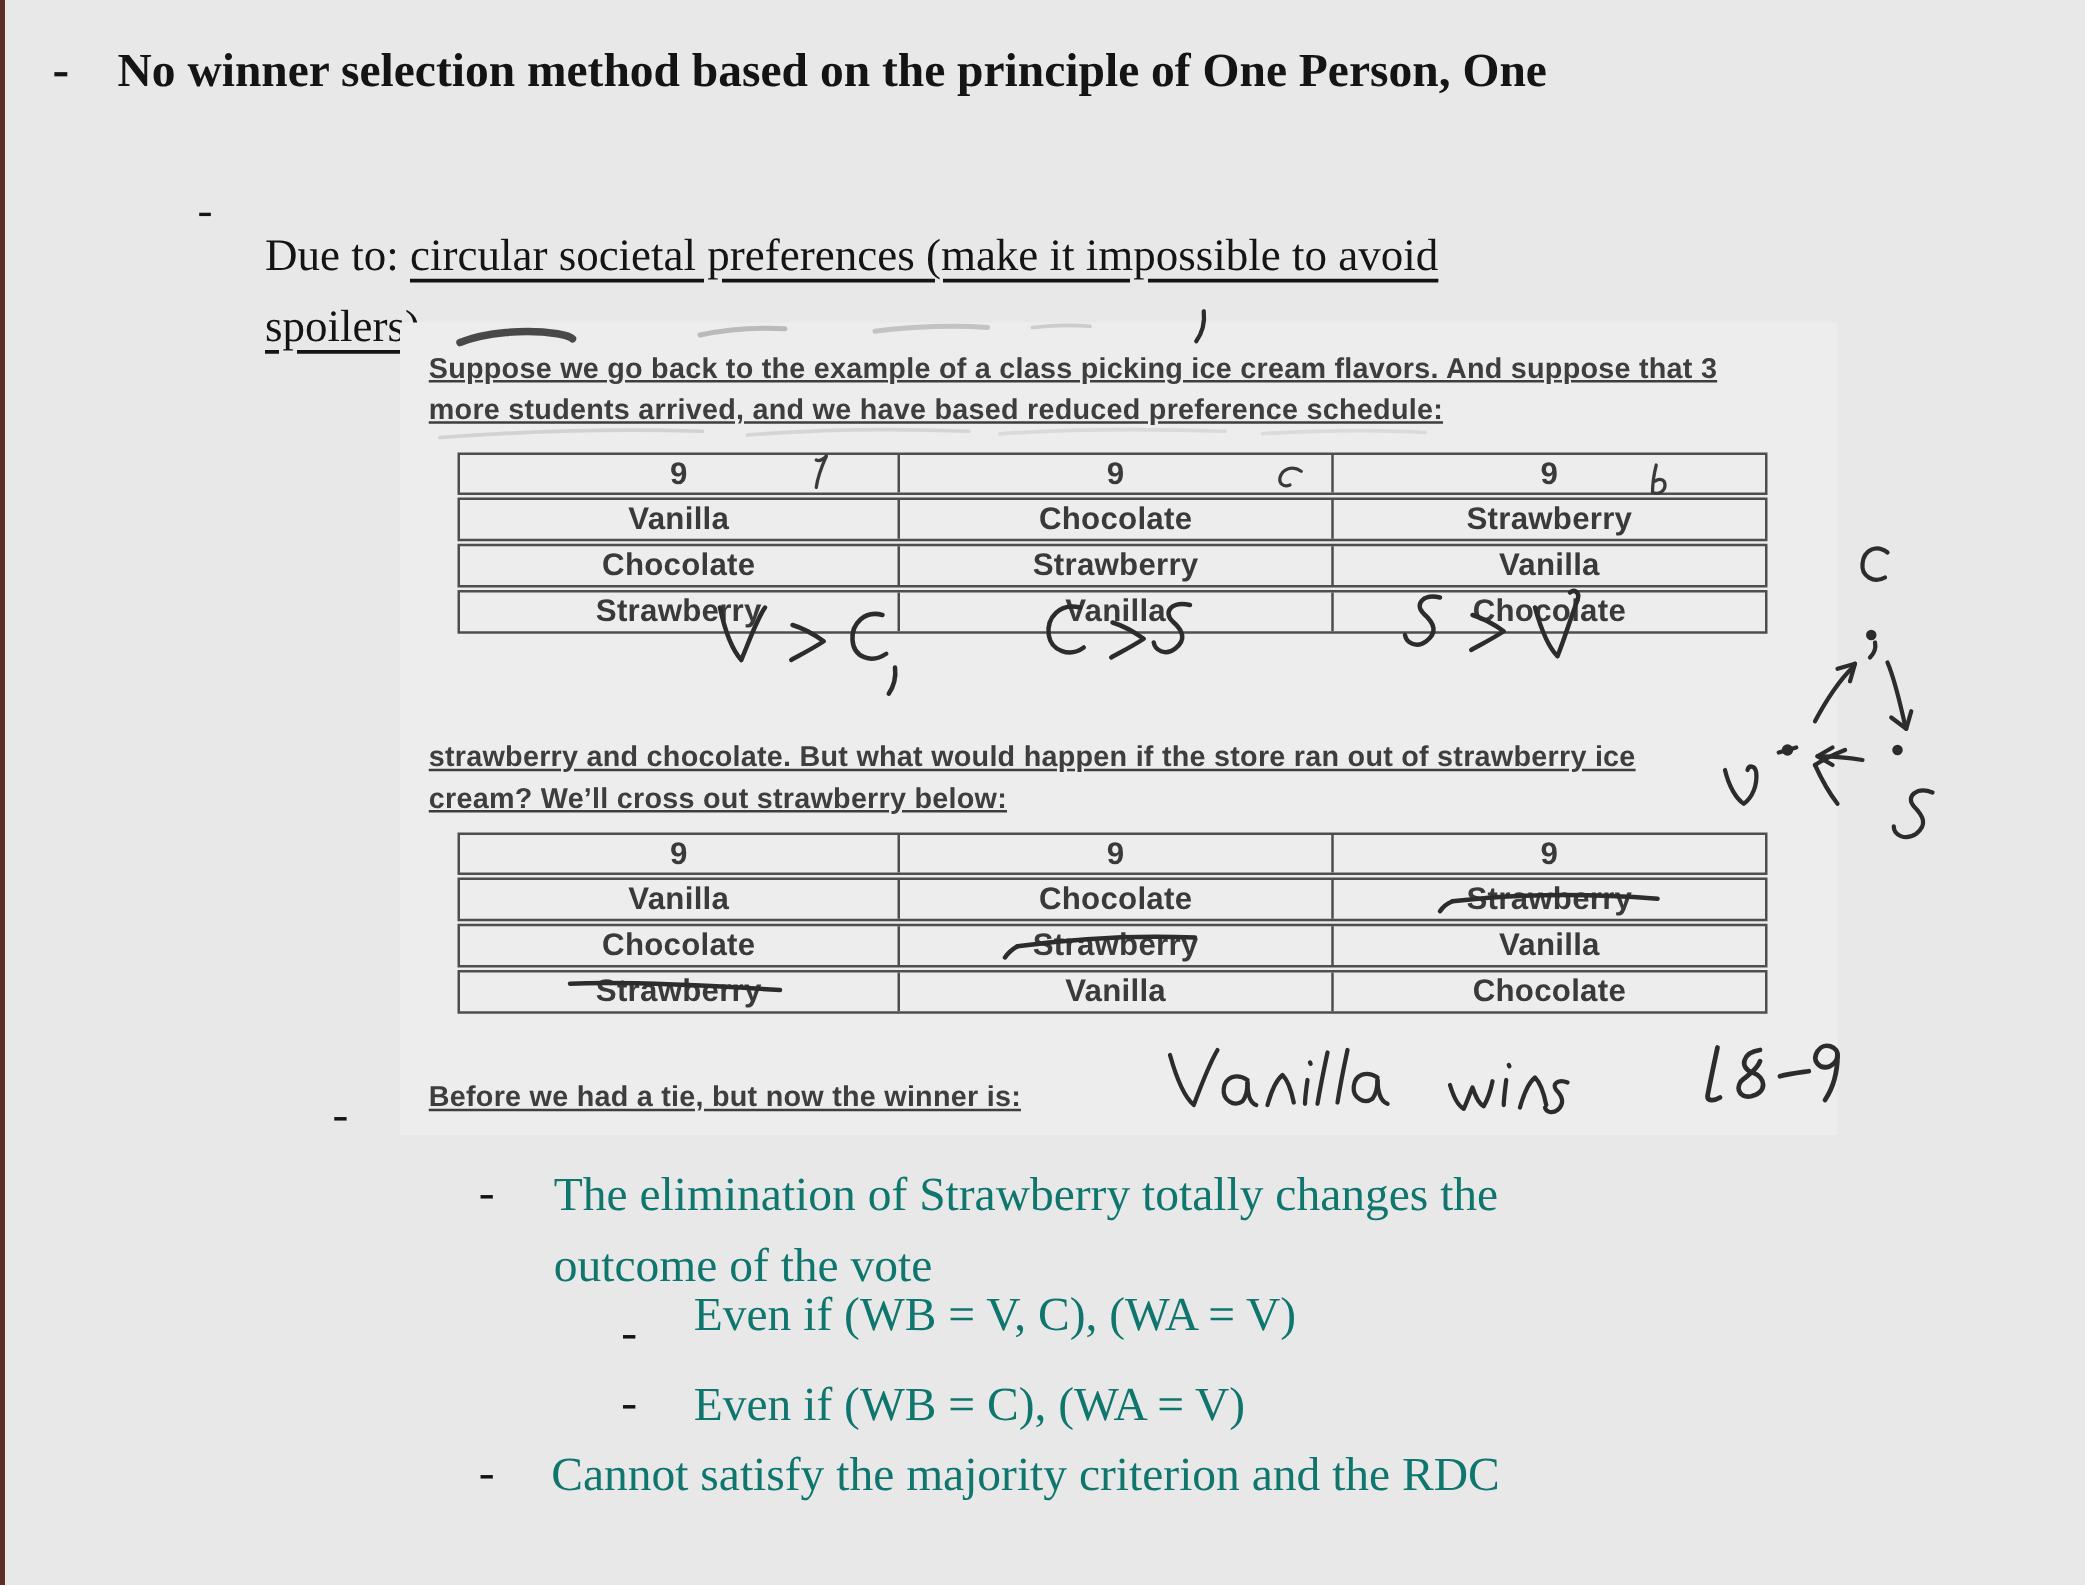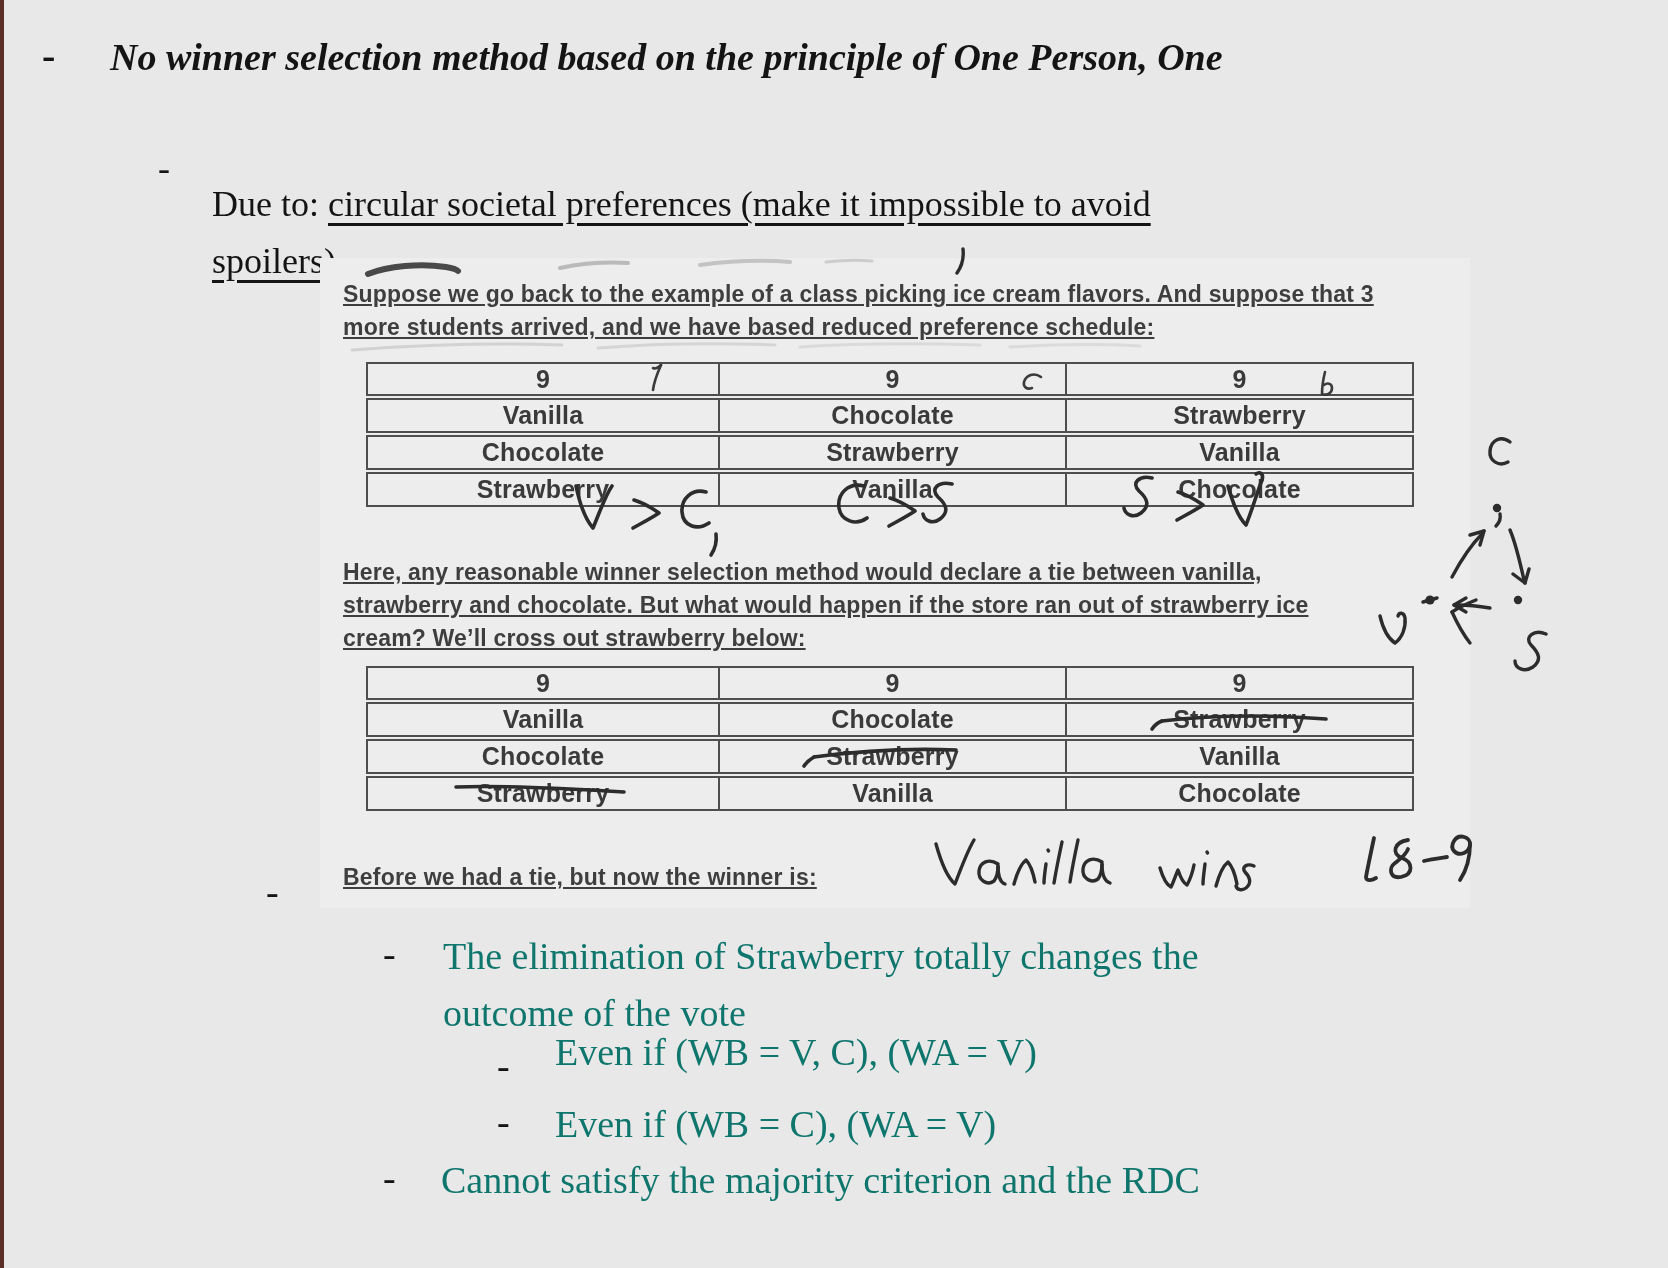--- a/index.html
+++ b/index.html
@@ -30,21 +30,21 @@
   svg{position:absolute;left:0;top:0;pointer-events:none;}
 </style>
 </head>
 <body>
 
 <div id="screen">
 
   <div id="edge-strip"></div>
 
   <div class="hdash" style="left:42px;top:32px;">-</div>
-  <div class="heading" style="left:110px;top:28px;font-style:italic;">No winner selection method based on the principle of One Person, One</div>
+  <div class="heading" style="left:94px;top:28px;">No winner selection method based on the principle of One Person, One</div>
 
   <div class="subdash" style="left:158px;top:147px;">-</div>
   <div class="subline" style="left:212px;top:144px;"><span>Due to: </span><span class="u">circular societal preferences (make it impossible to avoid</span></div>
   <div class="subline" style="left:212px;top:201px;"><span class="u">spoilers)</span></div>
 
   <div id="panel"></div>
 
   <div class="shot-text" style="left:343px;top:278px;">Suppose we go back to the example of a class picking ice cream flavors. And suppose that 3</div>
   <div class="shot-text" style="left:343px;top:311px;">more students arrived, and we have based reduced preference schedule:</div>
 
@@ -64,21 +64,20 @@
       <div class="pcell pc2">Strawberry</div>
       <div class="pcell pc3">Vanilla</div>
     </div>
     <div class="prow dat">
       <div class="pcell pc1">Strawberry</div>
       <div class="pcell pc2">Vanilla</div>
       <div class="pcell pc3">Chocolate</div>
     </div>
   </div>
 
-  <div class="shot-text" style="left:343px;top:556px;">Here, any reasonable winner selection method would declare a tie between vanilla,</div>
   <div class="shot-text" style="left:343px;top:589px;">strawberry and chocolate. But what would happen if the store ran out of strawberry ice</div>
   <div class="shot-text" style="left:343px;top:622px;">cream? We’ll cross out strawberry below:</div>
 
   <div class="ptable" style="left:366px;top:666px;">
     <div class="prow hdr">
       <div class="pcell pc1">9</div>
       <div class="pcell pc2">9</div>
       <div class="pcell pc3">9</div>
     </div>
     <div class="prow dat">

